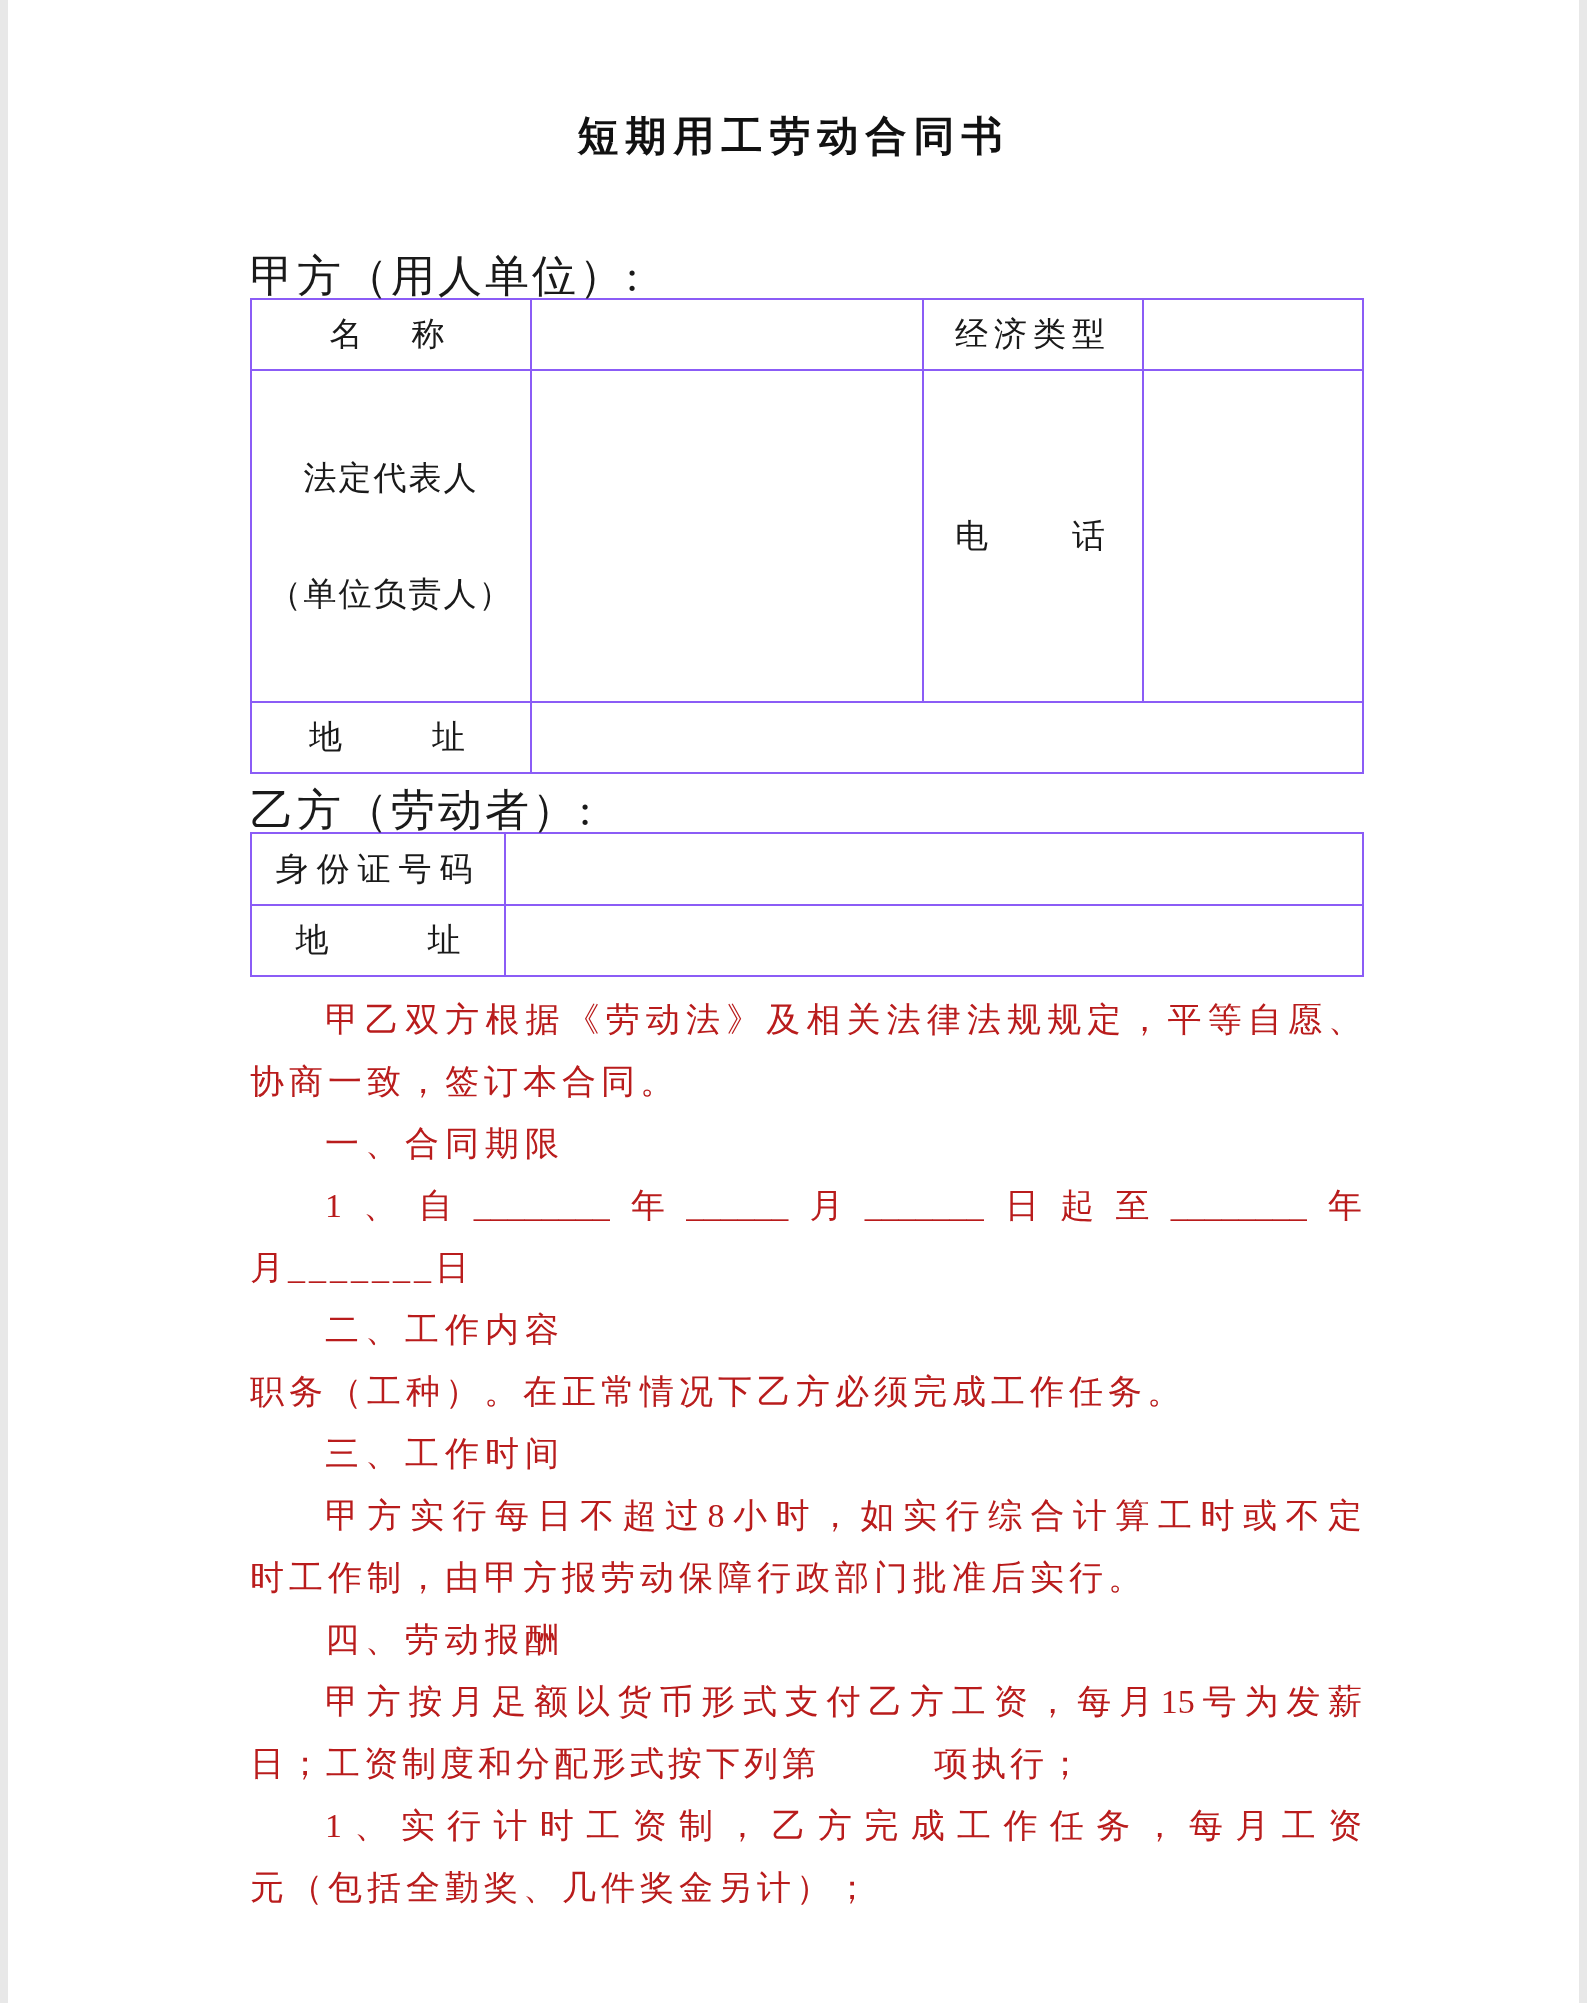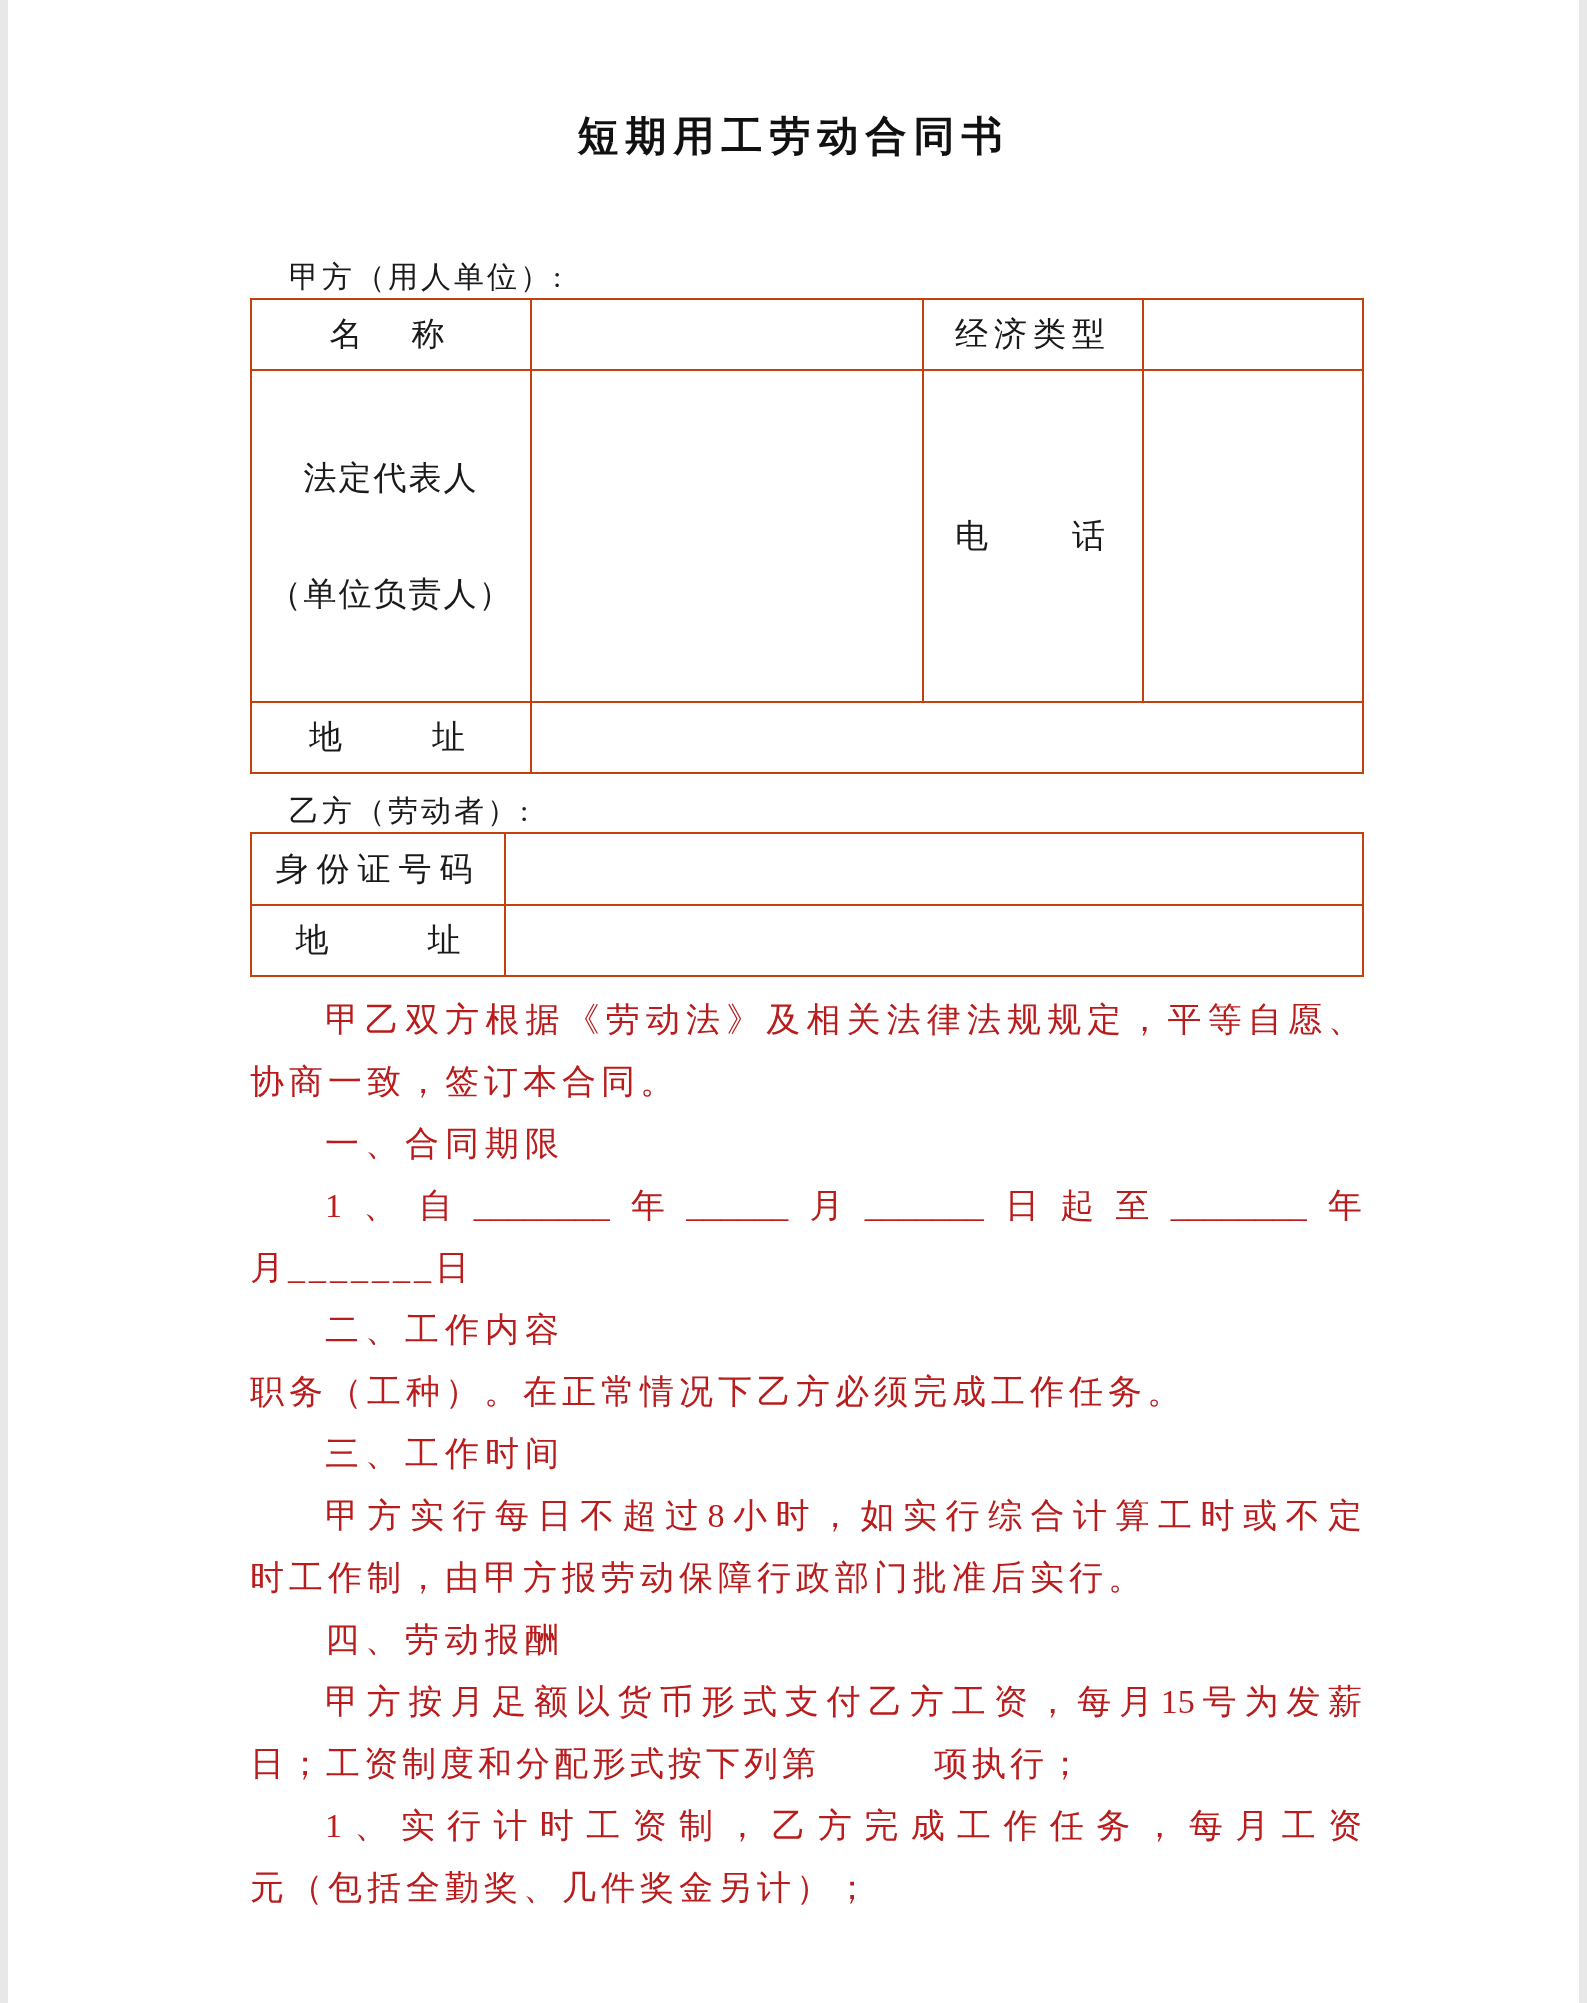--- a/index.html
+++ b/index.html
@@ -9,31 +9,31 @@
     font-family:"Liberation Serif","DejaVu Serif",serif;
     color:#1a1a1a;
   }
   .title {
     margin-top:104px; height:64px; line-height:64px;
     text-align:center; font-size:41px; font-weight:bold;
     letter-spacing:7px; color:#111;
   }
   .content { width:1112px; margin-left:242px; }
   .party-label {
-    font-size:30px; height:42px; line-height:42px;
-    letter-spacing:3px; white-space:pre-wrap;margin-left:39px;
+    font-size:44px; height:42px; line-height:42px;
+    letter-spacing:3px; white-space:pre-wrap;
   }
   .label-a { margin-top:88px; }
   .label-b { margin-top:16px; }
   table.grid {
     width:1112px; border-collapse:collapse; table-layout:fixed;
     font-size:33px; color:#1a1a1a;
   }
   table.grid td {
-    border:2px solid #c2410c; text-align:center; vertical-align:middle;
+    border:2px solid #8b5cf6; text-align:center; vertical-align:middle;
     padding:12px; overflow:hidden; white-space:pre-wrap;
   }
   tr.r-t1-1 { height:62px; } tr.r-t1-2 { height:94px; } tr.r-t1-3 { height:58px; }
   tr.r-t2-1 { height:94px; } tr.r-t2-2 { height:72px; } tr.r-t2-3 { height:66px; }
   .cell-2line div { line-height:42px; letter-spacing:2px; }
   .wrapcell { line-height:44px; letter-spacing:9px; padding:0 6px; }
   .ls6 { letter-spacing:6px;border-radius:15px; } .ls8 { letter-spacing:8px; }
   .body-text { margin-top:12px; font-size:34px; }
   .line {
     height:62px; line-height:62px; white-space:pre-wrap;

